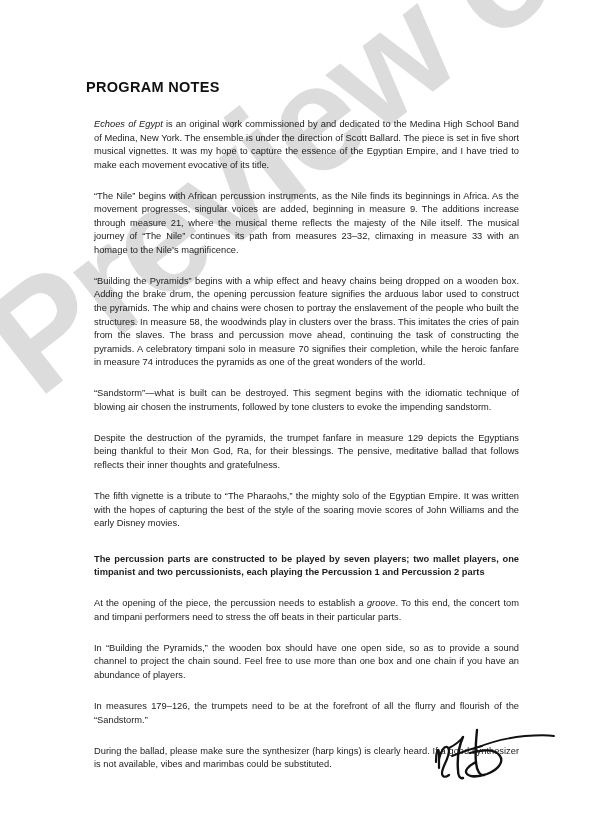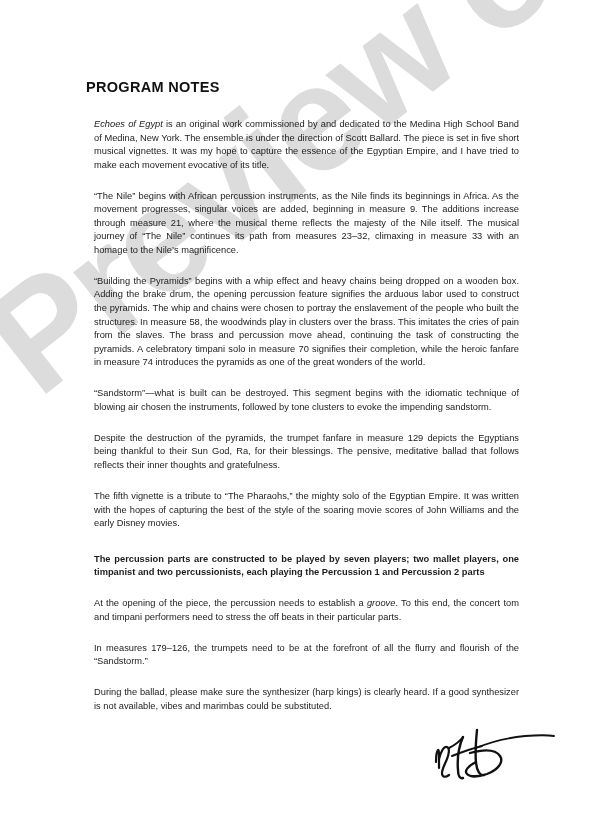--- a/index.html
+++ b/index.html
@@ -106,29 +106,30 @@
     <h1 class="section-title" id="program-notes-title">PROGRAM NOTES</h1>
 
     <p class="body-par first-par"><em>Echoes of Egypt</em><span> is an original work commissioned by and dedicated to the Medina High School Band of Medina, New York. The ensemble is under the direction of Scott Ballard. The piece is set in five short musical vignettes. It was my hope to capture the essence of the Egyptian Empire, and I have tried to make each movement evocative of its title.</span></p>
 
     <p class="body-par">“The Nile” begins with African percussion instruments, as the Nile finds its beginnings in Africa. As the movement progresses, singular voices are added, beginning in measure 9. The additions increase through measure 21, where the musical theme reflects the majesty of the Nile itself. The musical journey of “The Nile” continues its path from measures 23–32, climaxing in measure 33 with an homage to the Nile’s magnificence.</p>
 
     <p class="body-par">“Building the Pyramids” begins with a whip effect and heavy chains being dropped on a wooden box. Adding the brake drum, the opening percussion feature signifies the arduous labor used to construct the pyramids. The whip and chains were chosen to portray the enslavement of the people who built the structures. In measure 58, the woodwinds play in clusters over the brass. This imitates the cries of pain from the slaves. The brass and percussion move ahead, continuing the task of constructing the pyramids. A celebratory timpani solo in measure 70 signifies their completion, while the heroic fanfare in measure 74 introduces the pyramids as one of the great wonders of the world.</p>
 
     <p class="body-par">“Sandstorm”—what is built can be destroyed. This segment begins with the idiomatic technique of blowing air chosen the instruments, followed by tone clusters to evoke the impending sandstorm.</p>
 
-    <p class="body-par">Despite the destruction of the pyramids, the trumpet fanfare in measure 129 depicts the Egyptians being thankful to their Sun God, Ra, for their blessings. The pensive, meditative ballad that follows reflects their inner thoughts and gratefulness.</p>
+    <p class="body-par">Despite the destruction of the pyramids, the trumpet fanfare in measure 129 depicts the Egyptians being thankful to their Mon God, Ra, for their blessings. The pensive, meditative ballad that follows reflects their inner thoughts and gratefulness.</p>
 
     <p class="body-par">The fifth vignette is a tribute to “The Pharaohs,” the mighty solo of the Egyptian Empire. It was written with the hopes of capturing the best of the style of the soaring movie scores of John Williams and the early Disney movies.</p>
 
 
     <p class="body-par after-heading">The percussion parts are constructed to be played by seven players; two mallet players, one timpanist and two percussionists, each playing the Percussion 1 and Percussion 2 parts</p>
 
     <p class="body-par"><span>At the opening of the piece, the percussion needs to establish a </span><em>groove</em><span>. To this end, the concert tom and timpani performers need to stress the off beats in their particular parts.</span></p>
 
+    <p class="body-par">In “Building the Pyramids,” the wooden box should have one open side, so as to provide a sound channel to project the chain sound. Feel free to use more than one box and one chain if you have an abundance of players.</p>
 
     <p class="body-par">In measures 179–126, the trumpets need to be at the forefront of all the flurry and flourish of the “Sandstorm.”</p>
 
     <p class="body-par">During the ballad, please make sure the synthesizer (harp kings) is clearly heard. If a good synthesizer is not available, vibes and marimbas could be substituted.</p>
 
   </div>
 
   <div class="signature">
     <svg width="140" height="70" viewBox="0 0 140 70" fill="none" xmlns="http://www.w3.org/2000/svg">
       <g stroke="#111111" fill="none" stroke-linecap="round" stroke-linejoin="round">

